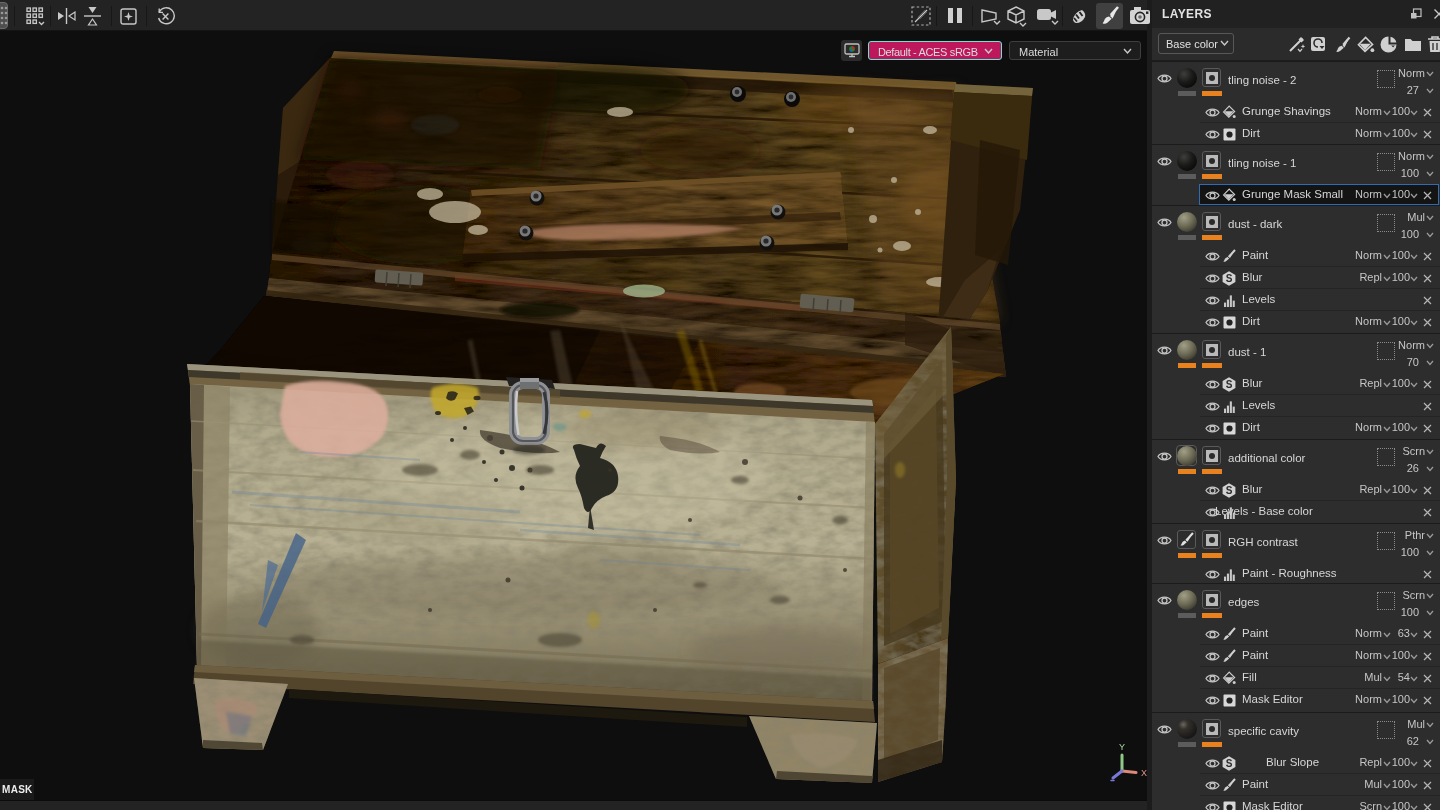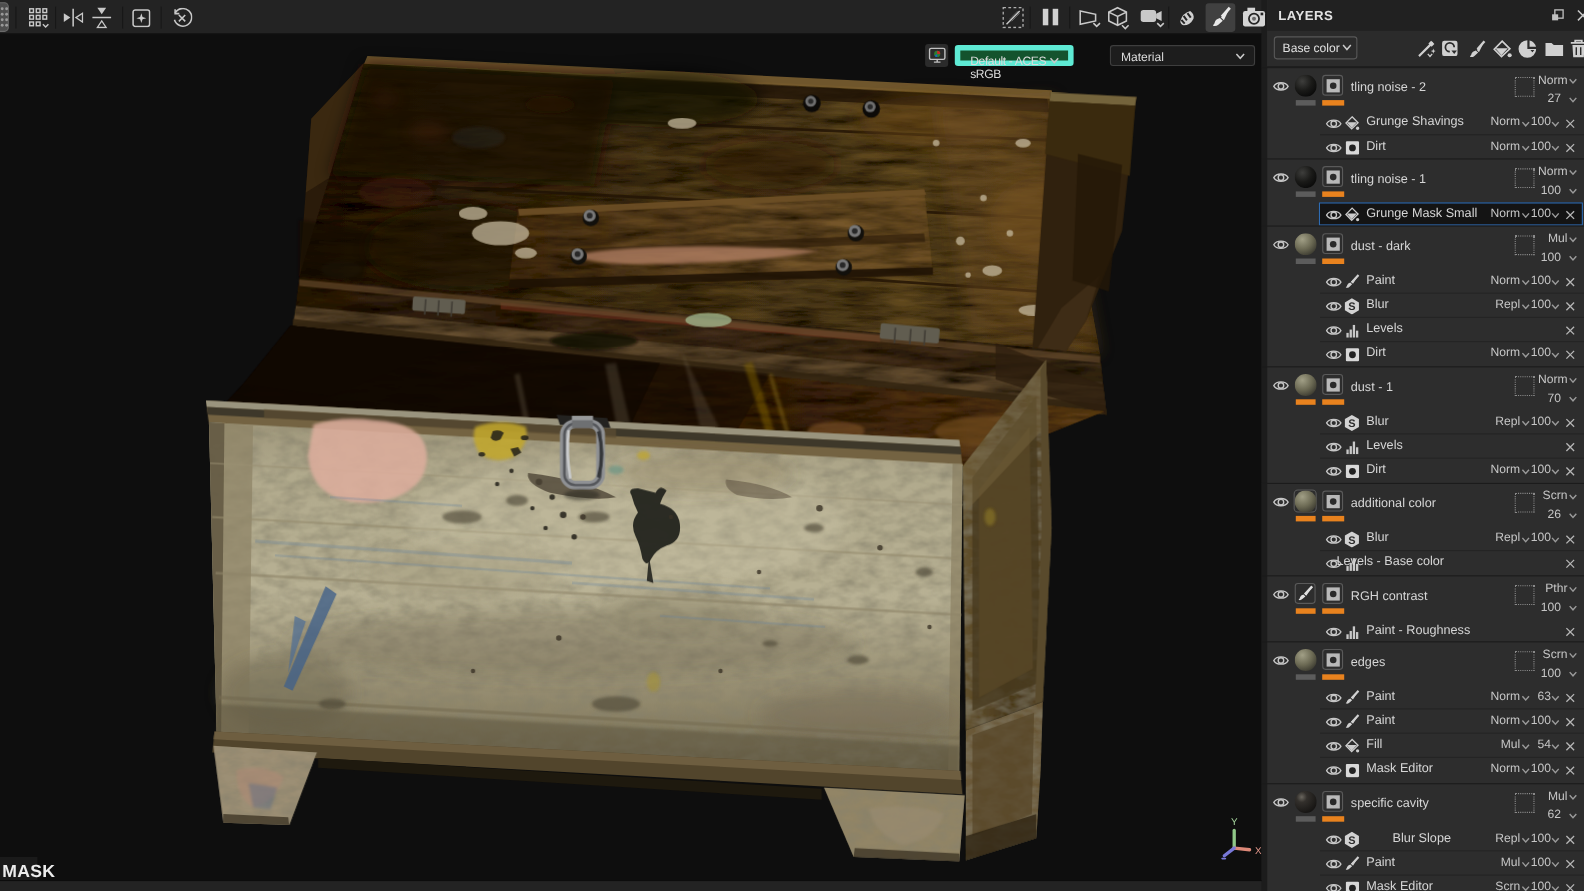--- a/index.html
+++ b/index.html
@@ -452,35 +452,35 @@
     </svg>
   </div>
 <div class="abs" style="left:841px;top:40px;width:21px;height:21px;background:#2b2b2b;border-radius:3px;z-index:4"></div>
 <svg class="abs" style="left:844px;top:42px;z-index:4" width="16" height="16" viewBox="0 0 16 16">
 <rect x="1" y="2" width="14" height="10" rx="1.5" fill="none" stroke="#c0c0c0" stroke-width="1.3"></rect>
 <path d="M5 14.5 L11 14.5 M8 12 L8 14.5" stroke="#c0c0c0" stroke-width="1.3"></path>
 <circle cx="8" cy="7" r="2.8" fill="#2e7d32"></circle>
 <path d="M8 4.2 A2.8 2.8 0 0 1 10.8 7 L8 7 Z" fill="#c62828"></path>
 <path d="M8 7 L5.6 8.6 A2.8 2.8 0 0 0 8 9.8 Z" fill="#1565c0"></path>
 </svg>
-<div class="abs" style="left:868px;top:41px;width:108px;height:19px;background:#14532d;border:5px solid #5eead4;border-radius:3px;z-index:4">
+<div class="abs" style="left:868px;top:41px;width:134px;height:19px;background:#be185d;border:1px solid #5eead4;border-radius:3px;z-index:4">
 <span style="position:absolute;left:9px;top:3.5px;font-size:11px;letter-spacing:-0.35px;color:#dcdcdc">Default - ACES sRGB</span>
 <svg style="position:absolute;right:8px;top:6px" width="9" height="7" viewBox="0 0 9 7">
       <path d="M1 1 L4.5 5 L8 1" fill="none" stroke="#c9c9c9" stroke-width="1.4"></path>
     </svg>
 </div>
 <div class="abs" style="left:1009px;top:41px;width:132px;height:19px;background:#1d1d1d;border:1px solid #3e3e3e;border-radius:3px;z-index:4">
 <span style="position:absolute;left:9px;top:3.5px;font-size:11px;color:#dcdcdc">Material</span>
 <svg style="position:absolute;right:8px;top:6px" width="9" height="7" viewBox="0 0 9 7">
       <path d="M1 1 L4.5 5 L8 1" fill="none" stroke="#c9c9c9" stroke-width="1.4"></path>
     </svg>
 </div>
 
 <div class="abs" style="left:0;top:779px;width:34px;height:21px;background:#1a1a1a;z-index:5"></div>
-<div class="abs" style="left:2px;top:784px;font-size:16px;font-weight:bold;color:#ececec;z-index:6;letter-spacing:0.3px">MASK</div>
+<div class="abs" style="left:2px;top:784px;font-size:10px;font-weight:bold;color:#ececec;z-index:6;letter-spacing:0.3px">MASK</div>
 <div class="abs" style="left:0;top:800px;width:1147px;height:10px;background:#232323;border-top:1px solid #0c0c0c;z-index:5"></div>
 
 <div class="abs" style="left:1147px;top:0;width:293px;height:810px;background:#2d2d2d;z-index:3"></div>
 <div class="abs" style="left:1147px;top:0;width:5px;height:810px;background:#1c1c1c;z-index:4"></div>
 <div class="abs" style="left:1152px;top:0;width:288px;height:28px;background:#212121;z-index:4">
 <span style="position:absolute;left:10px;top:7px;font-size:12px;font-weight:bold;color:#e2e2e2;letter-spacing:0.4px">LAYERS</span>
 <svg style="position:absolute;left:258px;top:8px" width="12" height="12" viewBox="0 0 12 12">
 <rect x="3.5" y="1" width="7.5" height="7.5" fill="none" stroke="#c0c0c0" stroke-width="1.2"></rect>
 <rect x="1" y="5" width="5.5" height="5.5" fill="#c0c0c0"></rect>
     </svg>

